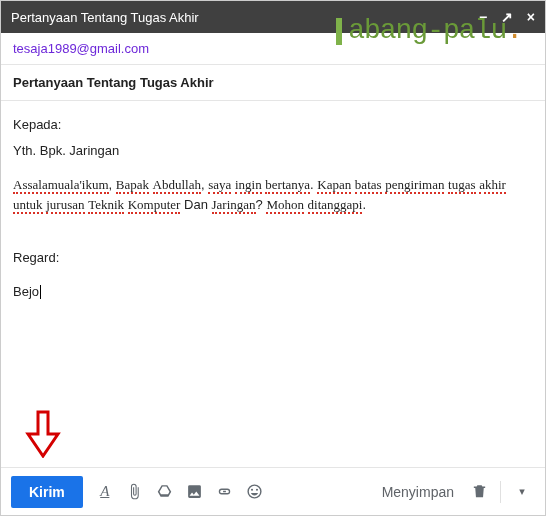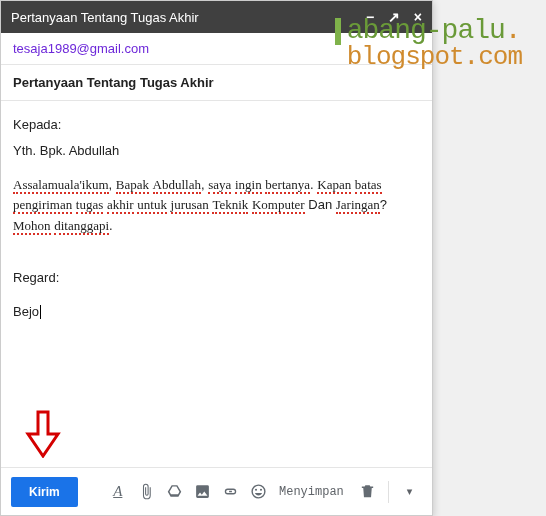--- a/index.html
+++ b/index.html
@@ -1,39 +1,39 @@
 <!DOCTYPE html>
 <html><head>
 <meta charset="utf-8">
 <style>
   * { box-sizing: border-box; margin: 0; padding: 0; }
   body { font-family: Arial, sans-serif; font-size: 13px; background: #f0f0f0; width: 546px; height: 516px; overflow: hidden; position: relative; }
-  .window { width: 433px; height: 516px; background: #fff; border: 1px solid #ccc; box-shadow: 0 2px 8px rgba(0,0,0,0.2); display: flex; flex-direction: column; }
+  .window { width: 546px; height: 516px; background: #fff; border: 1px solid #ccc; box-shadow: 0 2px 8px rgba(0,0,0,0.2); display: flex; flex-direction: column; }
   .titlebar { background: #404040; color: #fff; height: 32px; display: flex; align-items: center; justify-content: space-between; padding: 0 10px; font-size: 13px; }
   .title-controls { display: flex; gap: 14px; align-items: center; }
   .title-controls span { cursor: pointer; font-size: 14px; font-weight: bold; line-height: 1; }
   .from-row { border-bottom: 1px solid #e5e5e5; padding: 8px 12px; color: #6d28d9; }
   .subject-row { border-bottom: 1px solid #e5e5e5; padding: 10px 12px; color: #222; font-weight: bold; }
   .body-area { flex: 1; padding: 14px 22px 6px 12px; color: #222; line-height: 1.55; font-size: 13px; overflow: hidden; position: relative; }
   .body-area p { margin-bottom: 6px; }
   .sq { border-bottom: 2px dotted #d93025; padding-bottom: 0px; font-family: Liberation Serif, serif; }
   .cursor::after { content:""; display:inline-block; width:1px; height:14px; background:#000; vertical-align:text-bottom; margin-left:1px; }
   .watermark { position: absolute; top: 18px; right: 24px; text-align: left; pointer-events: none; z-index: 5; }
   .watermark .l1 { font-family: "Courier New", monospace; font-size: 28px; color: #6a9a38; letter-spacing: -1px; border-left: 6px solid #7fb24a; padding-left: 6px; line-height: 0.95; }
   .watermark .dot { color: #d08b2e; }
   .watermark .l2 { font-family: "Courier New", monospace; font-size: 26px; color: #d08b2e; letter-spacing: -1px; padding-left: 12px; line-height: 0.95; }
   .arrow { position: absolute; left: 24px; bottom: 58px; pointer-events:none; }
   .arrow svg { display:block; }
   .toolbar { border-top: 1px solid #e5e5e5; height: 48px; display: flex; align-items: center; padding: 0 10px; gap: 4px; }
-  .send-btn { background: #1a73e8; color: #fff; border: none; padding: 8px 18px; font-size: 12px; font-weight: bold; cursor: pointer; border-radius: 2px; margin-right: 24px; }
+  .send-btn { background: #1a73e8; color: #fff; border: none; padding: 8px 18px; font-size: 14px; font-weight: bold; cursor: pointer; border-radius: 2px; margin-right: 5px; }
   .tb-icon { width: 26px; height: 26px; display: flex; align-items: center; justify-content: center; color: #5f6368; cursor: pointer; font-size: 15px; border-radius: 3px; }
   .tb-icon svg { width: 17px; height: 17px; fill: #646b72; }
   .format-a { font-family: Georgia, serif; font-size: 15px; font-style: italic; text-decoration: underline; color: #646b72; }
   .spacer { flex: 1; }
-  .saving { color: #5f6368; font-size: 12px; margin-right: 8px; font-family: Liberation Mono, monospace; }
+  .saving { color: #5f6368; font-size: 14px; margin-right: 8px; }
   .trash { color:#5f6368; font-size:16px; }
   .more-caret { color:#5f6368; font-size:11px; padding:0 6px; }
   .divider { width:1px; height:22px; background:#e0e0e0; margin:0 4px; }
 </style>
 </head>
 <body>
 
 <div class="window">
 
   <div class="titlebar">
@@ -48,21 +48,21 @@
   <div class="from-row">
     <span>tesaja1989@gmail.com</span>
   </div>
 
   <div class="subject-row">
     <span>Pertanyaan Tentang Tugas Akhir</span>
   </div>
 
   <div class="body-area">
     <p>Kepada:</p>
-    <p style="margin-bottom:14px">Yth. Bpk. Abdullah</p>
+    <p style="margin-bottom:14px">Yth. Bpk. Jaringan</p>
     <p>
       <span class="sq">Assalamuala'ikum</span><span>, </span><span class="sq">Bapak</span><span> </span><span class="sq">Abdullah</span><span>, </span><span class="sq">saya</span><span> </span><span class="sq">ingin</span><span> </span><span class="sq">bertanya</span><span>. </span><span class="sq">Kapan</span><span> </span><span class="sq">batas</span><span> </span><span class="sq">pengiriman</span><span> </span><span class="sq">tugas</span><span> </span><span class="sq">akhir</span><span> </span><span class="sq">untuk</span><span> </span><span class="sq">jurusan</span><span> </span><span class="sq">Teknik</span><span> </span><span class="sq">Komputer</span><span> Dan </span><span class="sq">Jaringan</span><span>? </span><span class="sq">Mohon</span><span> </span><span class="sq">ditanggapi</span><span>.</span>
     </p>
     <p style="margin-top:32px">Regard:</p>
     <p style="margin-top:14px" class="cursor">Bejo</p>
   </div>
 
   <div class="toolbar">
     <button class="send-btn">Kirim</button>
     <div class="tb-icon format-a">A</div>
@@ -99,20 +99,19 @@
         </svg>
     </div>
     <div class="divider"></div>
     <div class="tb-icon more-caret">▾</div>
   </div>
 
 </div>
 
 <div class="watermark">
   <div class="l1"><span>abang-palu</span><span class="dot">.</span></div>
-  <div class="l2">blogspot.com</div>
 </div>
 
 <div class="arrow">
   <svg width="38" height="48" viewBox="0 0 38 48">
     <path d="M14 2 h10 v22 h10 L19 46 L4 24 h10 z" fill="none" stroke="#d40000" stroke-width="3" stroke-linejoin="miter"></path>
   </svg>
 </div>
 
 </body></html>

